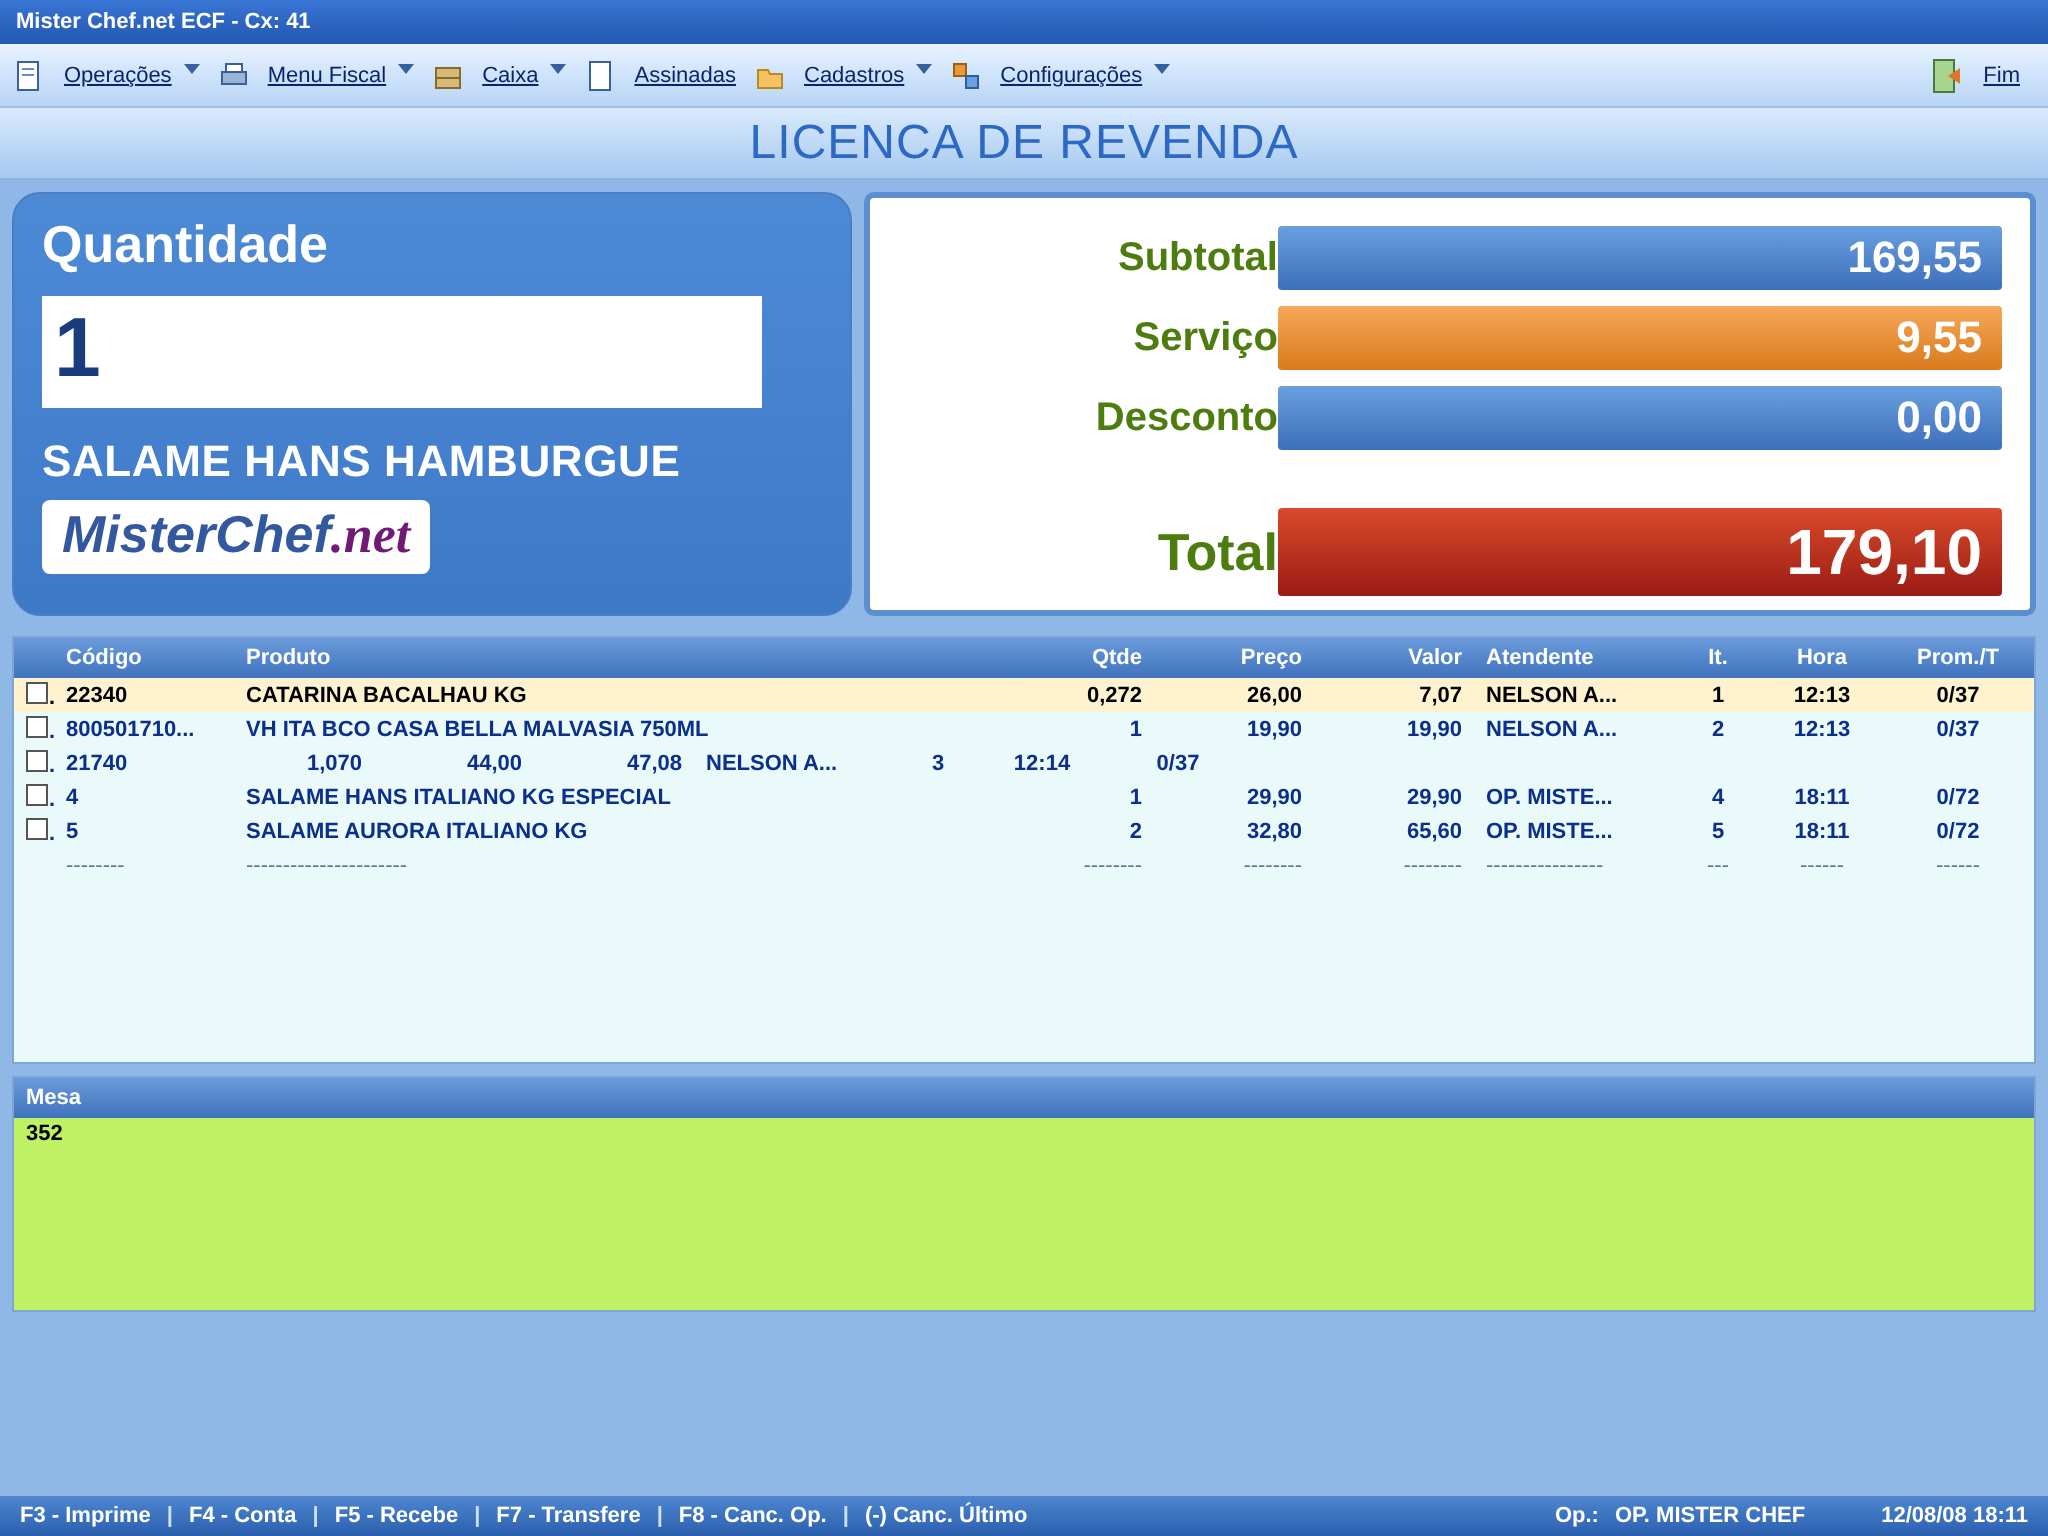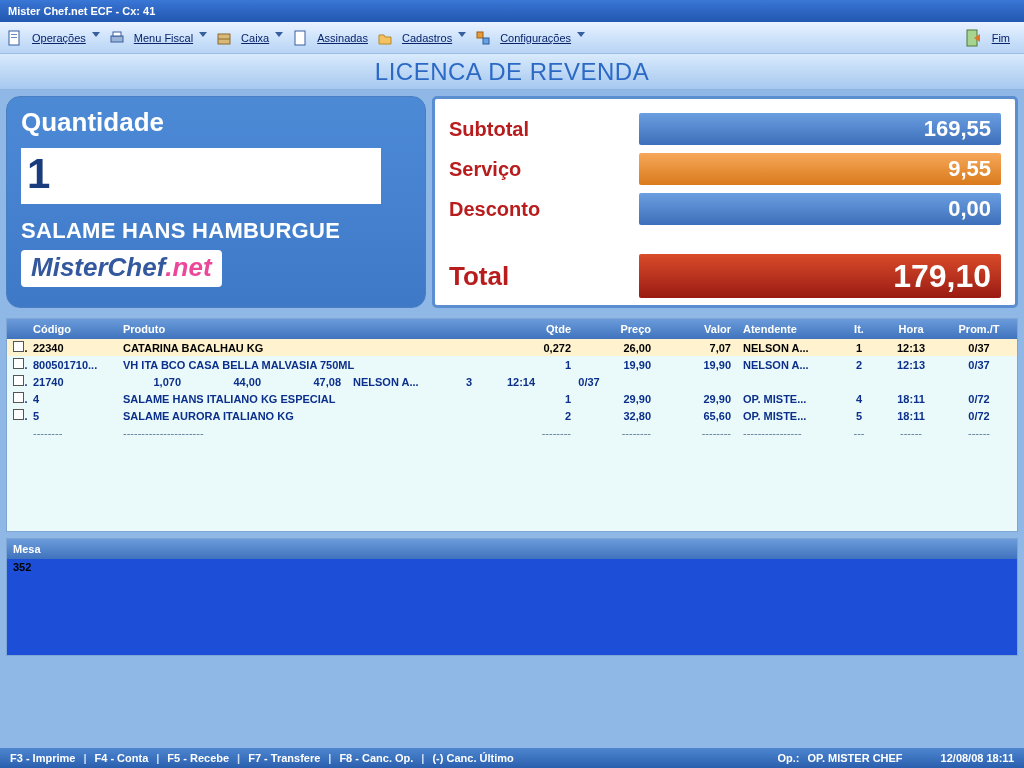--- a/index.html
+++ b/index.html
@@ -12,24 +12,24 @@
   .tri { width:0; height:0; border-left:4px solid transparent; border-right:4px solid transparent; border-top:5px solid #365f9e; margin-left:2px; }
   .banner { height: 36px; background: linear-gradient(#d9eafc, #a6c8ef); border-bottom:1px solid #8db3e0; display:flex; align-items:center; justify-content:center; }
   .banner span { color:#2c69c5; font-size: 24px; font-family: Arial, sans-serif; letter-spacing: 0.5px; }
   .content { padding: 6px 6px 0 6px; }
   .panels { display:flex; gap:6px; }
   .qty-panel { flex: 0 0 420px; height: 212px; background: linear-gradient(#4d8ad6, #3e79c8); border:1px solid #4a7ec2; border-radius:14px; padding:10px 14px 10px 14px; color:#fff; }
   .qty-label { font-size: 26px; font-weight: bold; font-family: Arial, sans-serif; }
   .qty-box { margin-top:10px; background:#fff; color:#1a3b7c; font-size:42px; font-weight:bold; width:360px; height:56px; padding:2px 6px; font-family: Arial; }
   .item-name { margin-top:14px; font-size:22px; font-weight:bold; font-family: Arial; letter-spacing: 0.3px; }
   .logo { margin-top:6px; font-size:26px; font-weight:bold; font-style: italic; font-family: "Trebuchet MS", Arial; background:#fff; color:#33589e; border-radius:4px; display:inline-block; padding:2px 10px 4px 10px; }
-  .logo .net { color:#ec4899; }
+  .logo .net { color:#701a75;font-family:Liberation Serif, serif; }
   .totals-panel { flex:1; height:212px; background:#fff; border:3px solid #5a8ed0; border-radius:5px; padding:12px 14px; }
   .trow { display:flex; align-items:center; height:36px; margin-bottom:4px; }
-  .trow .lbl { width:190px; color:#b91c1c; font-size:20px; font-weight:bold; font-family: Arial; }
+  .trow .lbl { width:190px; color:#4d7c0f; font-size:20px; font-weight:bold; font-family: Arial; text-align: right; }
   .trow .val { flex:1; height:32px; border-radius:2px; color:#fff; font-size:22px; font-weight:bold; font-family: Arial; display:flex; align-items:center; justify-content:flex-end; padding-right:10px; }
   .val.blue { background: linear-gradient(#6a9fe0, #3e6fba); }
   .val.orange { background: linear-gradient(#f6a85a, #d97a1c); }
   .trow.total { margin-top:26px; height:46px; }
   .trow.total .lbl { font-size:26px; }
   .trow.total .val { height:44px; font-size:32px; background: linear-gradient(#d94b2a, #9a1b14); }
   .grid { margin-top:10px; border:1px solid #7fa6d2; }
   .ghead { background: linear-gradient(#6b9bdb, #3f73bd); color:#fff; font-size:11px; font-weight:bold; display:flex; height:20px; align-items:center; }
   .ghead > div, .grow > div { padding: 0 6px; overflow:hidden; white-space:nowrap; text-overflow:ellipsis; }
   .c-chk { width:20px; flex:none; }
@@ -42,21 +42,21 @@
   .c-it  { width:44px; flex:none; text-align:center; }
   .c-hr  { width:60px; flex:none; text-align:center; }
   .c-prm { width:76px; flex:none; text-align:center; }
   .gbody { height: 192px; background:#eafafb; font-size:11px; font-weight:bold; overflow:hidden; }
   .grow { display:flex; height:17px; align-items:center; }
   .grow.sel { background:#fff3cf; color:#000; }
   .grow.alt { color:#0b2f8a; }
   .grow.dash > div { color:#5c7a96; font-weight:normal; }
   .grow .chk { width:11px; height:11px; border:1px solid #555; background:#fff; display:inline-block; }
   .mesa { margin-top:6px; border:1px solid #7fa6d2; }
-  .mesa .gbody2 { height:96px; background:#1d4ed8; font-size:11px; font-weight:bold; padding:2px 6px; }
+  .mesa .gbody2 { height:96px; background:#bef264; font-size:11px; font-weight:bold; padding:2px 6px; }
   .statusbar { position:absolute; left:0; right:0; bottom:0; height:20px; background: linear-gradient(#4e86d0, #2a5fad); color:#fff; font-size:11px; font-weight:bold; display:flex; align-items:center; padding:0 6px; }
   .statusbar .sseg { padding: 0 4px; }
   .statusbar .ssep { padding: 0 4px; color:#cfe0f5; }
   .statusbar .spacer { flex:1; }
   svg { display:block; }
 </style>
 </head>
 <body>
 
 <div class="titlebar">

